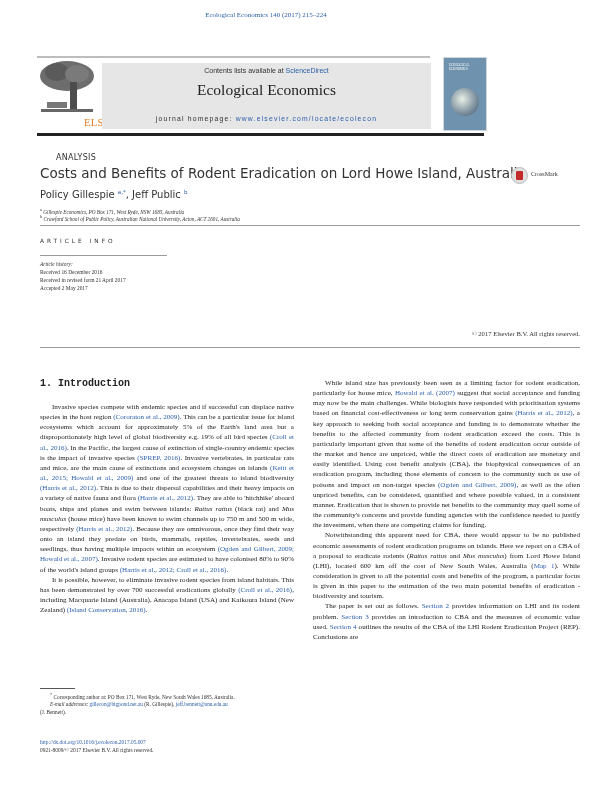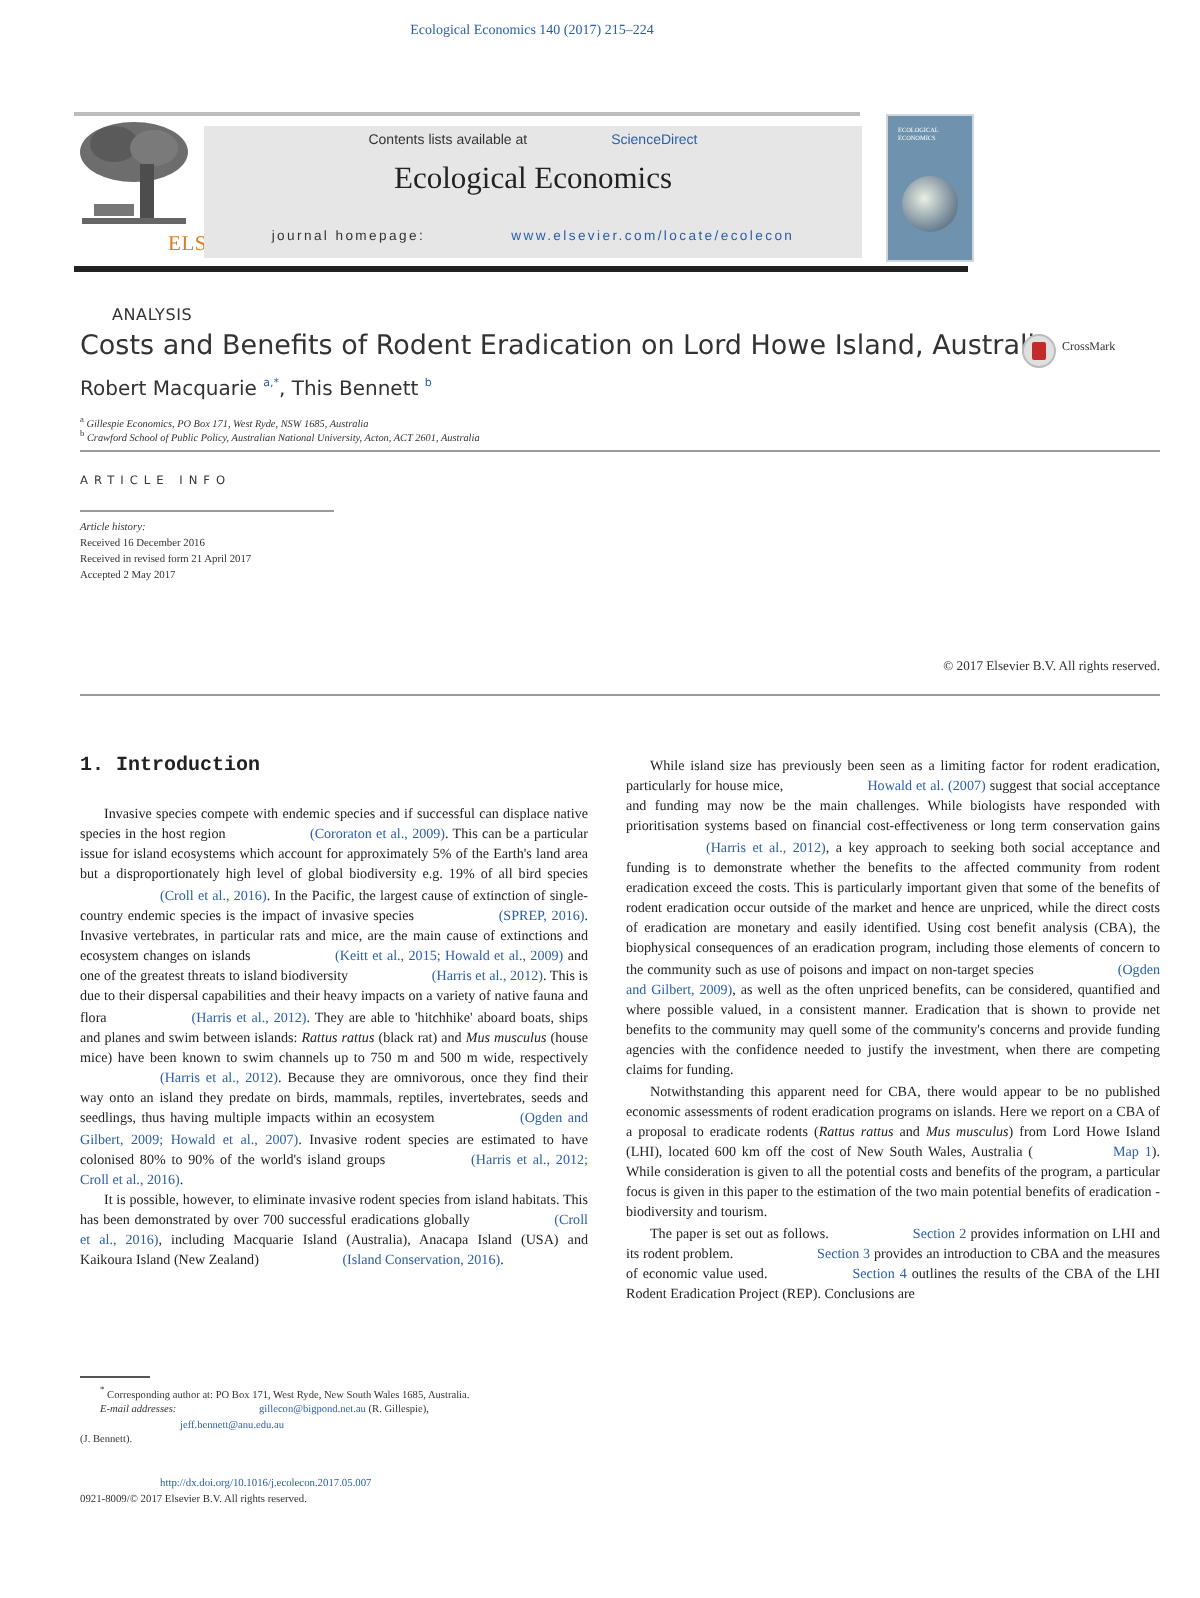--- a/index.html
+++ b/index.html
@@ -1,18 +1,18 @@
 <!DOCTYPE html>
 <html><head>
 <meta charset="utf-8">
 <style>
   html, body { margin:0; padding:0; background:#fff; }
   body { width:600px; height:799px; position:relative; overflow:hidden; font-family:"DejaVu Serif", serif; color:#222; }
   .abs { position:absolute; }
-  a, .link { color:#2a5ea8; text-decoration:none;margin-left:40px; }
+  a, .link { color:#2a5ea8; text-decoration:none; }
   .journal-ref { top:11px; left:0; width:532px; text-align:center; font-size:7px; color:#2a5ea8; font-family:"Liberation Serif", serif; }
   .top-rule { top:56px; left:37px; width:393px; height:2px; background:#bdbdbd; }
   .banner { top:63px; left:102px; width:329px; height:66px; background:#e6e6e6; }
   .contents { top:4px; left:0; width:100%; text-align:center; font-size:7px; font-family:"Liberation Sans", sans-serif; color:#333; }
   .jtitle { top:18px; left:0; width:100%; text-align:center; font-size:15.5px; font-family:"Liberation Serif", serif; color:#222; }
   .homepage { top:52px; left:0; width:100%; text-align:center; font-size:6.8px; font-family:"Liberation Sans", sans-serif; letter-spacing:1.2px; color:#333; }
   .homepage .link { color:#2a5ea8; }
   .elsevier-logo { top:58px; left:37px; width:60px; height:70px; }
   .elsevier-word { position:absolute; bottom:0; left:0; width:100%; text-align:center; font-size:10.5px; color:#e27a1c; font-family:"Liberation Serif", serif; letter-spacing:0.3px;margin-left:43px; }
   .cover { top:57px; left:443px; width:42px; height:72px; background:#6f93ae; border:1px solid #cfd7dd; }
@@ -85,21 +85,21 @@
 
 <div class="abs section-label">ANALYSIS</div>
 <div class="abs title">Costs and Benefits of Rodent Eradication on Lord Howe Island, Australia</div>
 
 <div class="abs crossmark">
   <div class="cm-icon"></div>
   <div class="cm-text">CrossMark</div>
 </div>
 
 <div class="abs authors">
-  <span>Robert Macquarie</span> <sup>a,*</sup>, <span>This Bennett</span> <sup>b</sup>
+  <span>Policy Gillespie</span> <sup>a,*</sup>, <span>Jeff Public</span> <sup>b</sup>
 </div>
 
 <div class="abs affil" style="top:207px;">
   <sup>a</sup> <span>Gillespie Economics, PO Box 171, West Ryde, NSW 1685, Australia</span>
 </div>
 <div class="abs affil" style="top:214px;">
   <sup>b</sup> <span>Crawford School of Public Policy, Australian National University, Acton, ACT 2601, Australia</span>
 </div>
 
 <div class="abs mid-rule"></div>

